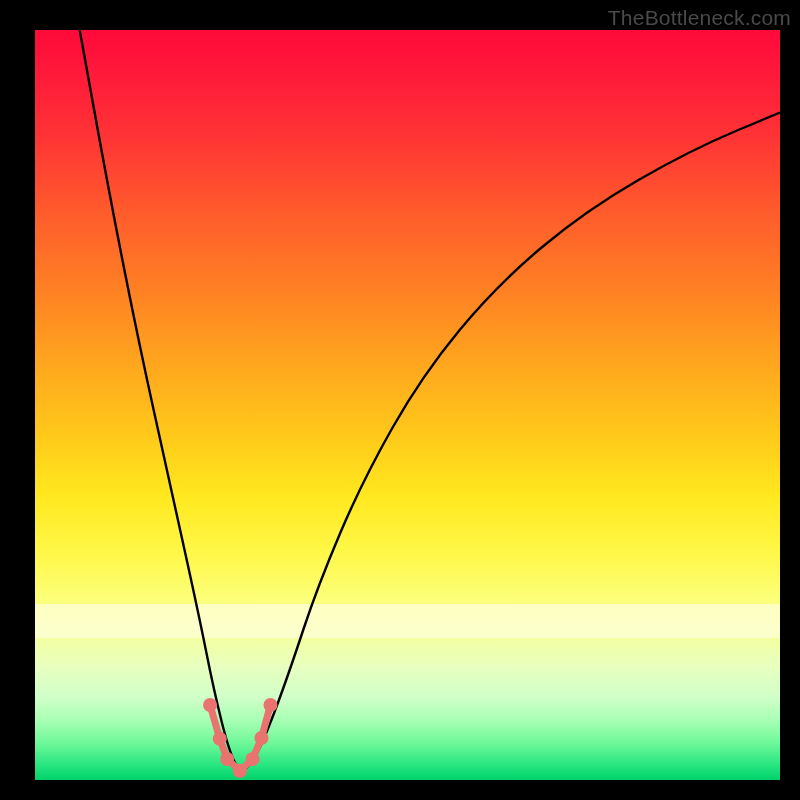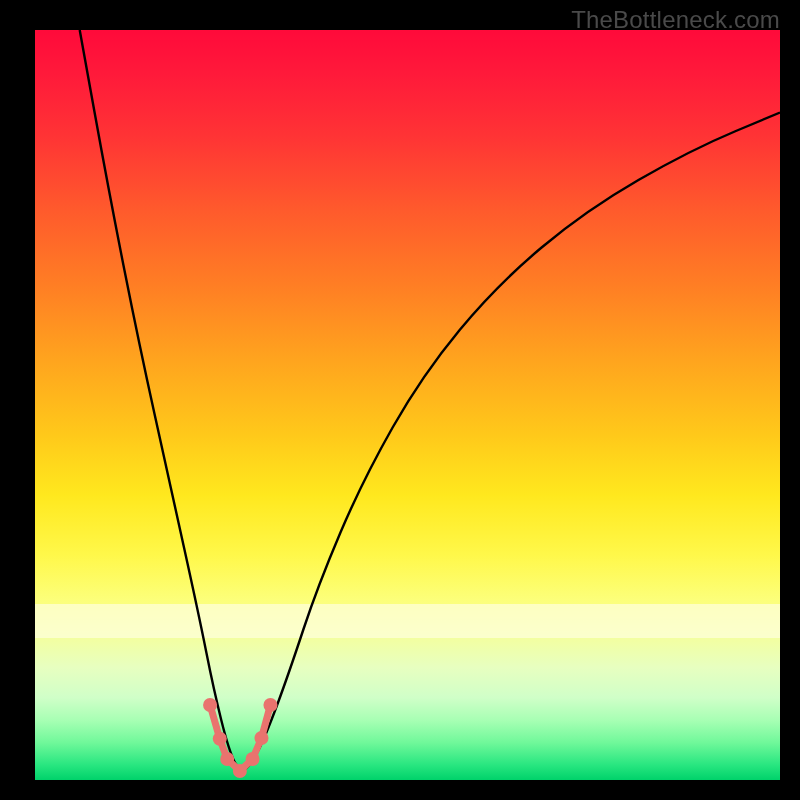--- a/index.html
+++ b/index.html
@@ -56,23 +56,23 @@
     left: 0;
     right: 0;
     top: 76.5%;
     height: 4.5%;
     background: #ffffe5;
     opacity: 0.65;
   }
   .watermark {
     position: absolute;
     top: 6px;
-    right: 20px;
+    right: 9px;
     color: #4a4a4a;
-    font-size: 24px;
+    font-size: 21px;
     letter-spacing: 0.2px;
     user-select: none;
   }
   svg.curve {
     position: absolute;
     inset: 0;
     width: 100%;
     height: 100%;
   }
 </style>

